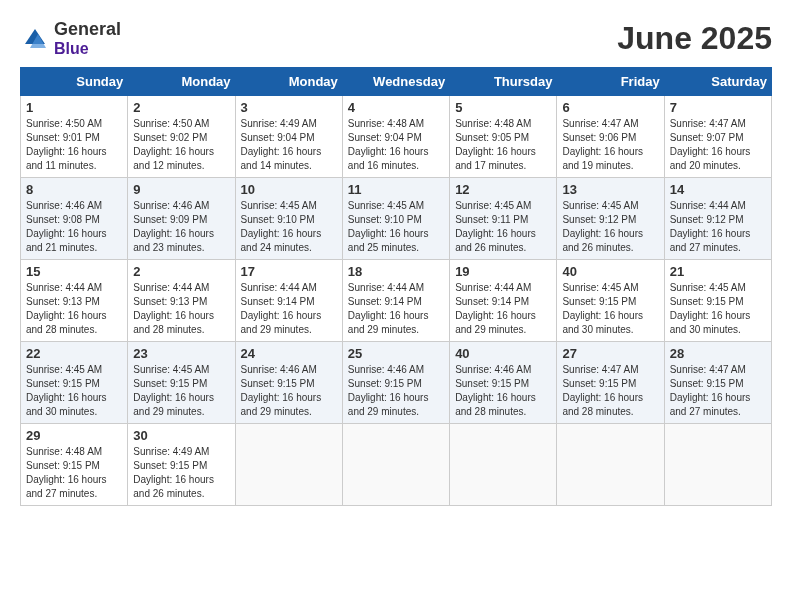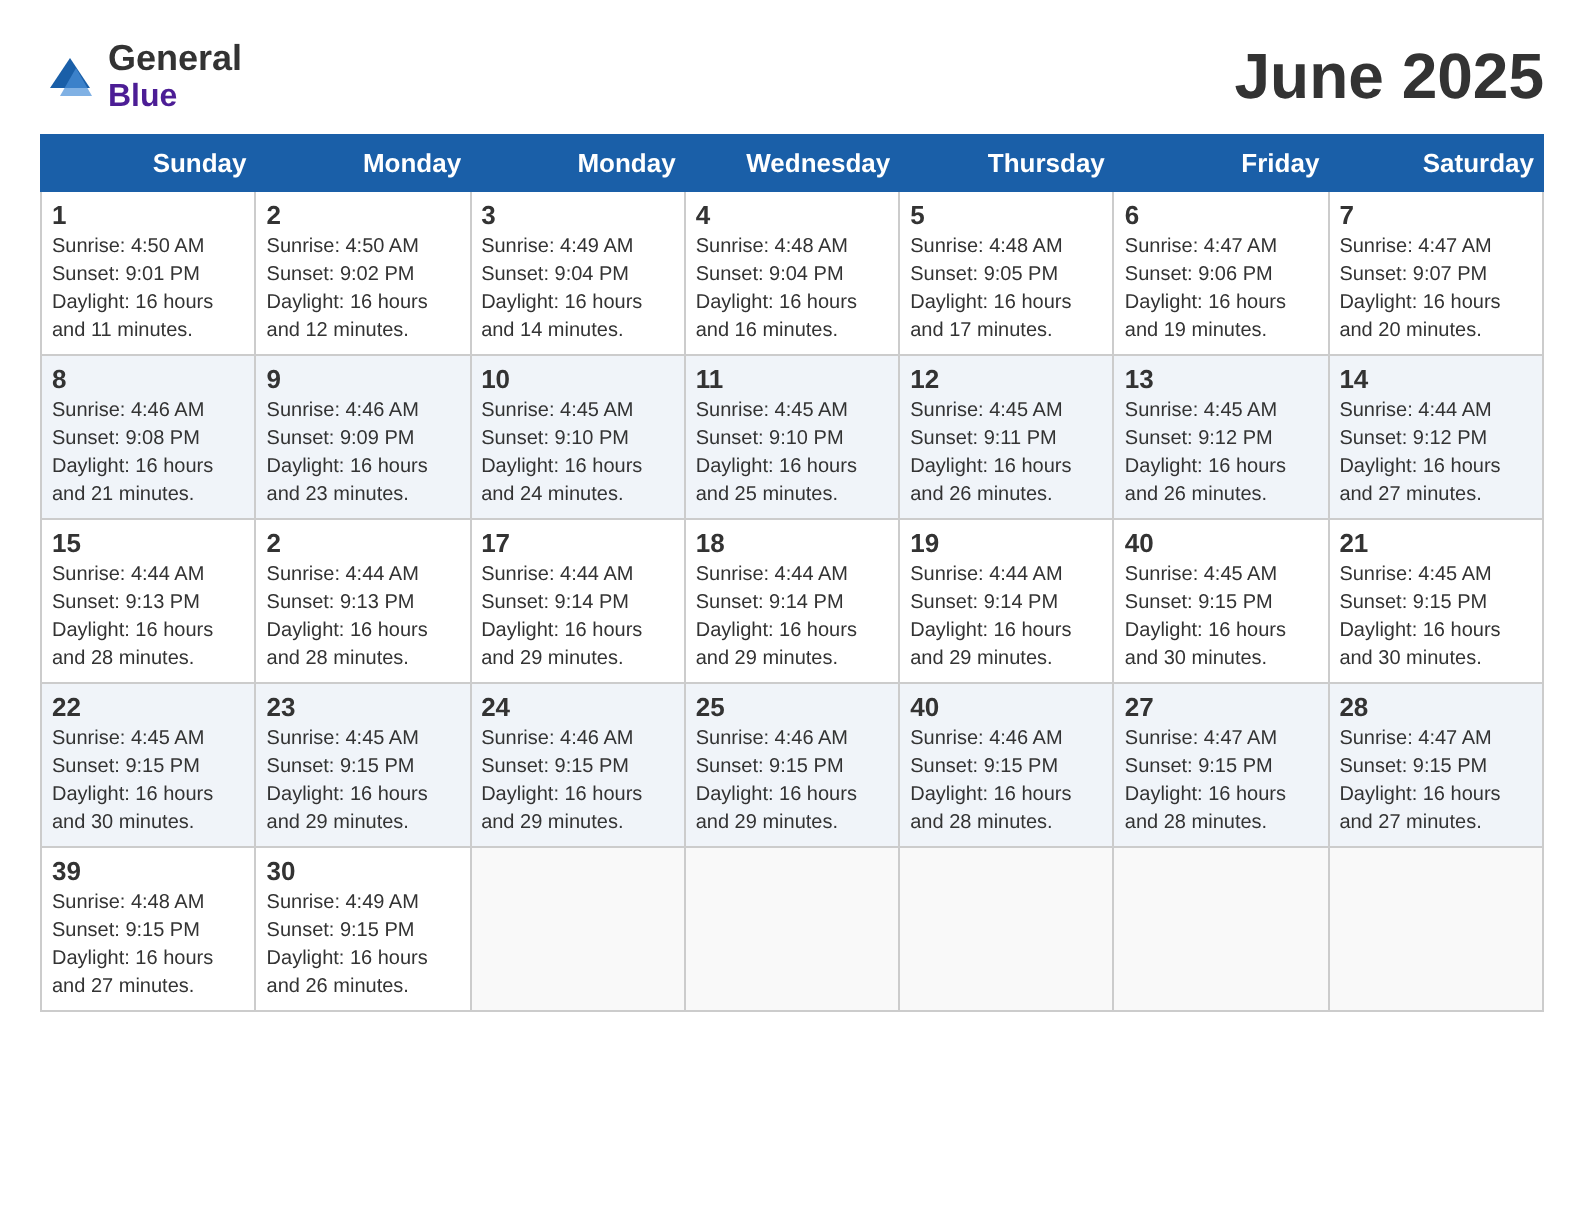--- a/index.html
+++ b/index.html
@@ -327,21 +327,21 @@
         <td>
           <span class="day-number">28</span>
           <div class="day-info" style="white-space: pre-line;">Sunrise: 4:47 AM
 Sunset: 9:15 PM
 Daylight: 16 hours
 and 27 minutes.</div>
         </td>
       </tr>
       <tr>
         <td>
-          <span class="day-number">39</span>
+          <span class="day-number">29</span>
           <div class="day-info" style="white-space: pre-line;">Sunrise: 4:48 AM
 Sunset: 9:15 PM
 Daylight: 16 hours
 and 27 minutes.</div>
         </td>
         <td>
           <span class="day-number">30</span>
           <div class="day-info" style="white-space: pre-line;">Sunrise: 4:49 AM
 Sunset: 9:15 PM
 Daylight: 16 hours

